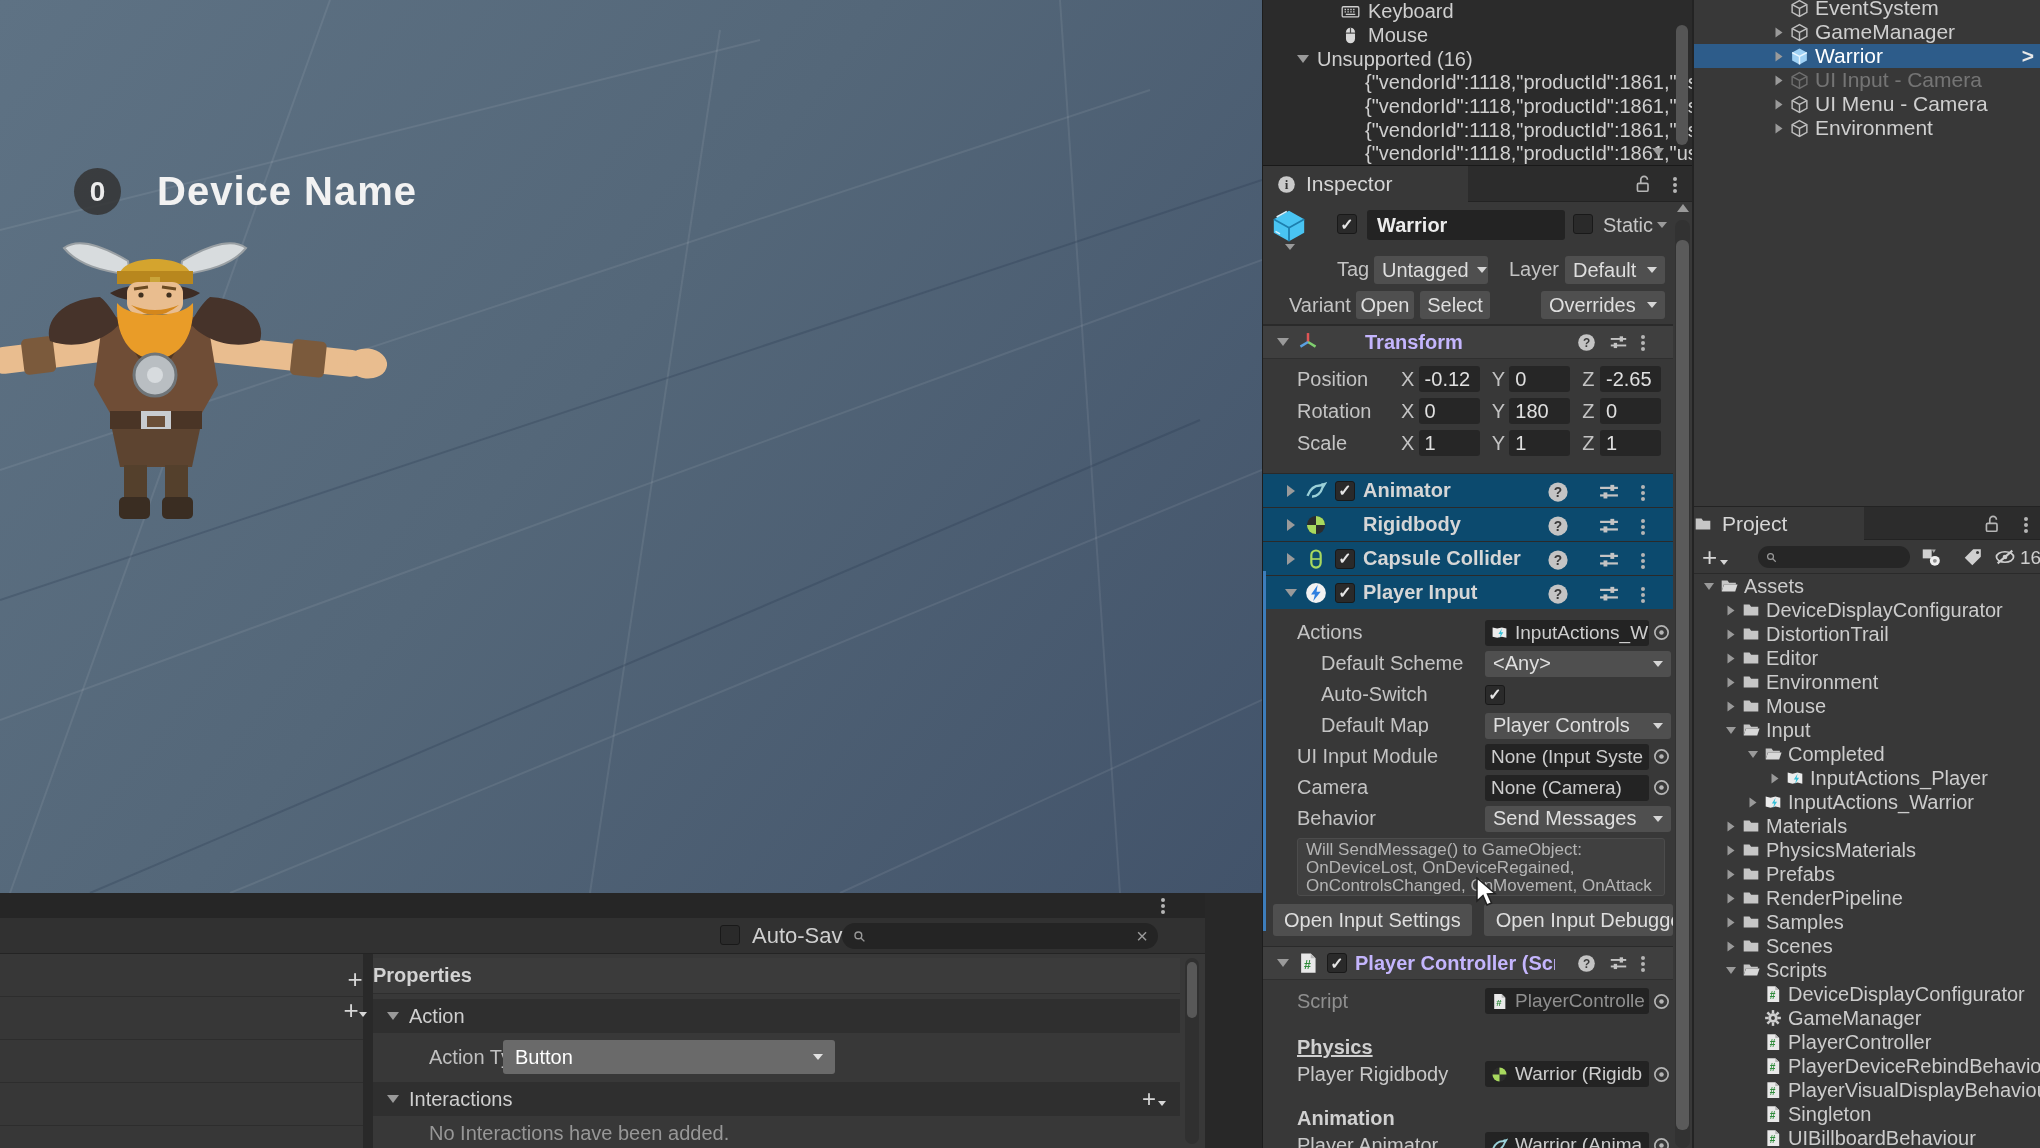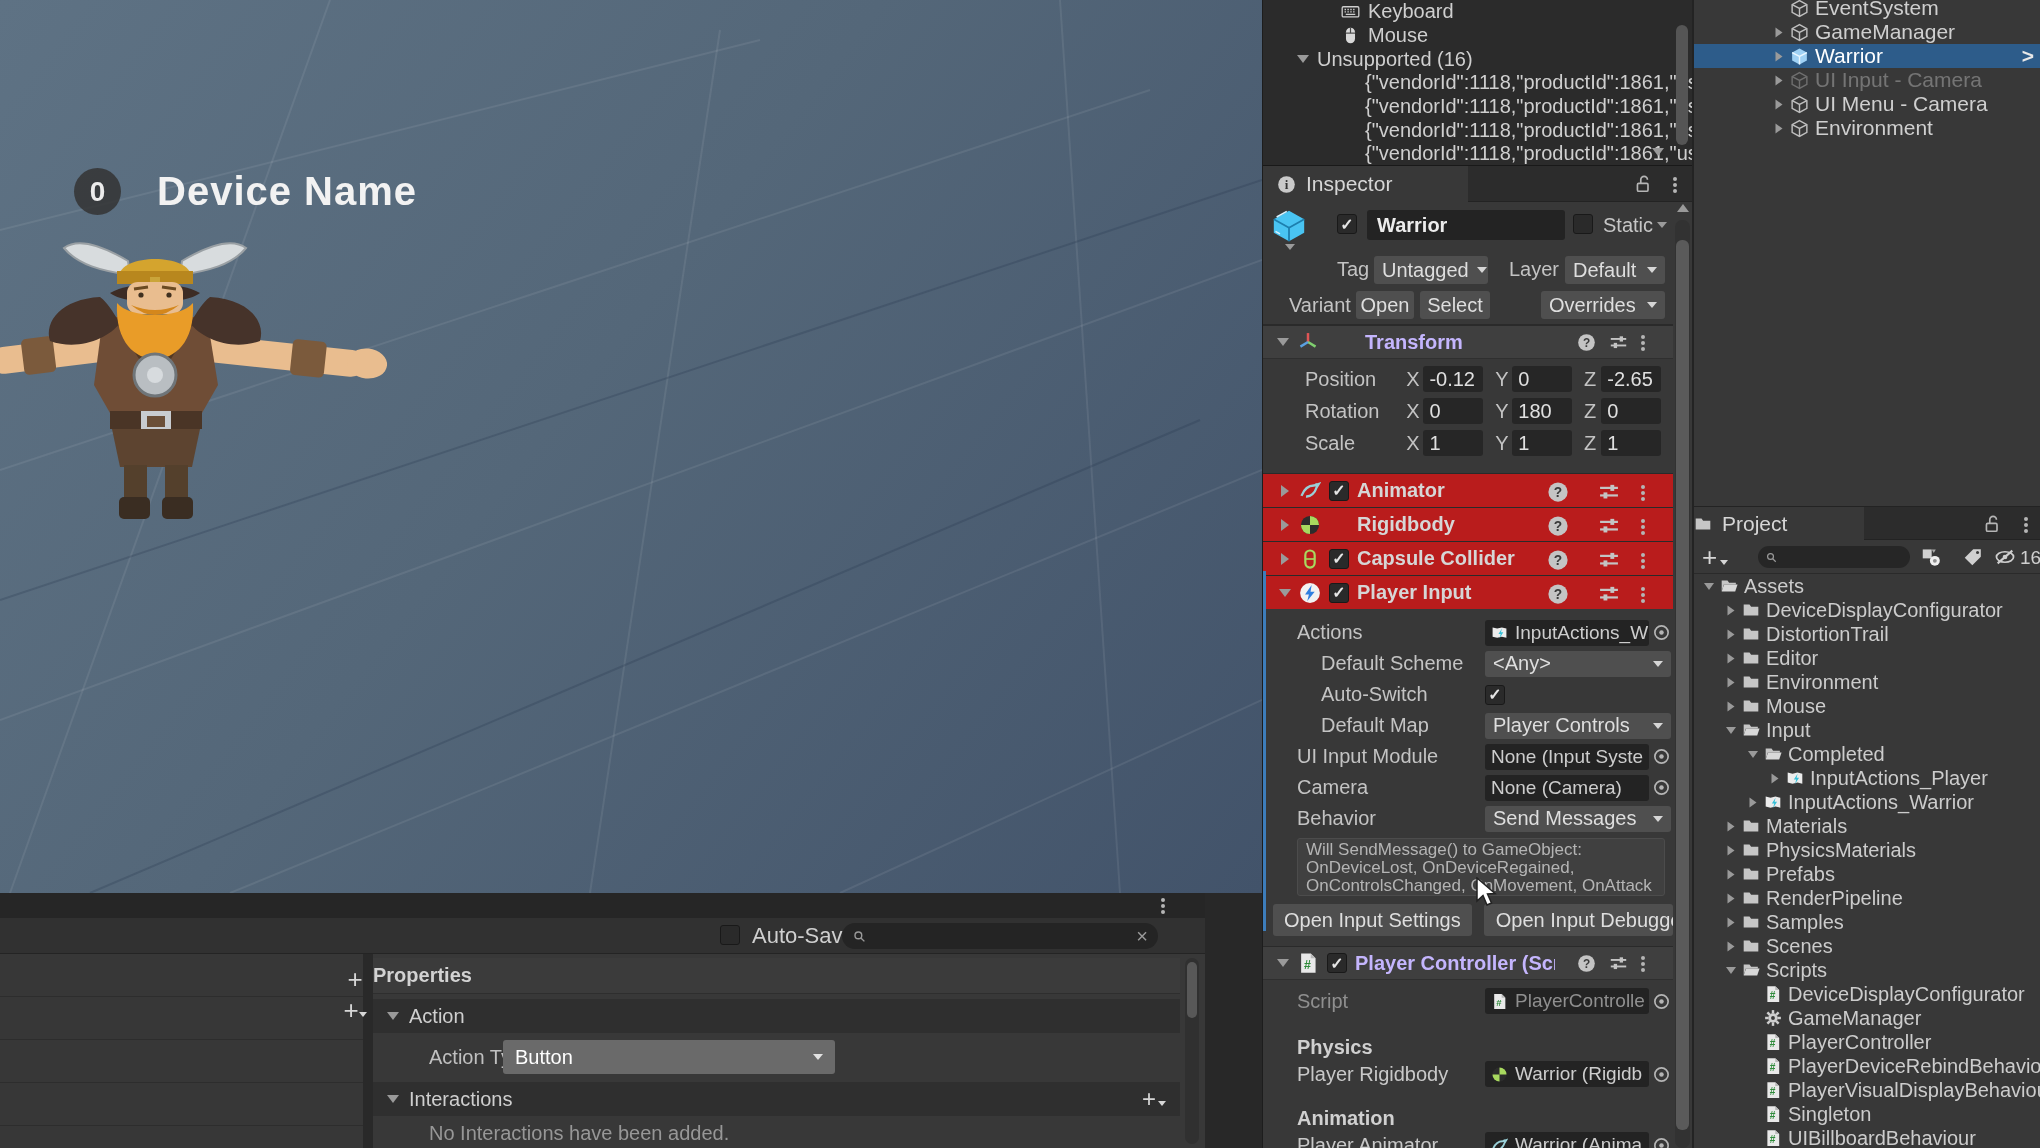--- a/index.html
+++ b/index.html
@@ -116,24 +116,24 @@
               border-bottom:1px solid #2f2f2f;display:flex;align-items:center;padding-left:14px;}
   .sec-header .ico.comp{width:22px;height:22px;margin:0 8px;}
   .sec-title{font-weight:bold;color:#c4b5fd;margin-left:8px;white-space:nowrap;overflow:hidden;text-align:right;}
   .right-icons{position:absolute;right:28px;top:7px;display:flex;gap:13px;align-items:center;}
   .right-icons .ico{width:19px;height:19px;}
   .tr-row{display:flex;align-items:center;padding-left:34px;height:32px;}
   .tr-label{width:106px;color:#c3c3c3;}
   .ax{width:18px;color:#c3c3c3;}
   .tr-field{width:62px;height:26px;background:#262626;border-radius:3px;padding:0 6px;margin-right:12px;
             display:flex;align-items:center;color:#e0e0e0;}
-  .transform-rows{padding:4px 0 6px 8px;}
+  .transform-rows{padding:4px 0 6px 0;}
   .comp-list{margin-top:8px;}
-  .comp-row{position:relative;height:34px;background:#b91c1c;border-top:1px solid #2a2a2a;
-            display:flex;align-items:center;padding-left:16px;}
+  .comp-row{position:relative;height:34px;background:#0c4a6e;border-top:1px solid #2a2a2a;
+            display:flex;align-items:center;padding-left:22px;}
   .comp-row .tri{transform:rotate(-90deg);}
   .comp-row.expanded .tri{transform:none;}
   .comp-row .ico{width:22px;height:22px;margin:0 8px;}
   .comp-cb{visibility:hidden;}
   .comp-row.has-cb .comp-cb{visibility:visible;}
   .comp-title{font-weight:bold;color:#d6d6d6;margin-left:8px;}
   .accent{position:absolute;left:0;top:571px;width:3px;height:360px;background:#3d7dbb;z-index:5;}
   .pi-body{padding-top:8px;}
   .pi-row{display:flex;align-items:center;height:31px;padding-left:34px;}
   .pi-label{width:188px;color:#c3c3c3;white-space:nowrap;}
@@ -781,21 +781,21 @@
             </span>
           <span class="dim">PlayerControlle</span>
         </span>
         <span class="ico target-btn">
             <svg viewBox="0 0 16 16">
               <circle cx="8" cy="8" r="5.6" fill="none" stroke="#b5b5b5" stroke-width="1.4"></circle>
               <circle cx="8" cy="8" r="1.9" fill="#b5b5b5"></circle>
             </svg>
           </span>
       </div>
-      <div class="bold-lbl" style="margin-top:20px;">Physics</div>
+      <div class="bold-lbl" style="margin-top:20px;text-decoration:underline;">Physics</div>
       <div class="field-row">
         <span class="flabel">Player Rigidbody</span>
         <span class="obj-field">
           <span class="ico">
               <svg viewBox="0 0 16 16">
                 <circle cx="8" cy="8" r="6.6" fill="#2c2c2c"></circle>
                 <path d="M8 1.4A6.6 6.6 0 0 1 14.6 8H8Z" fill="#a8d95f"></path>
                 <path d="M8 8v6.6A6.6 6.6 0 0 1 1.4 8Z" fill="#a8d95f"></path>
               </svg>
             </span>

